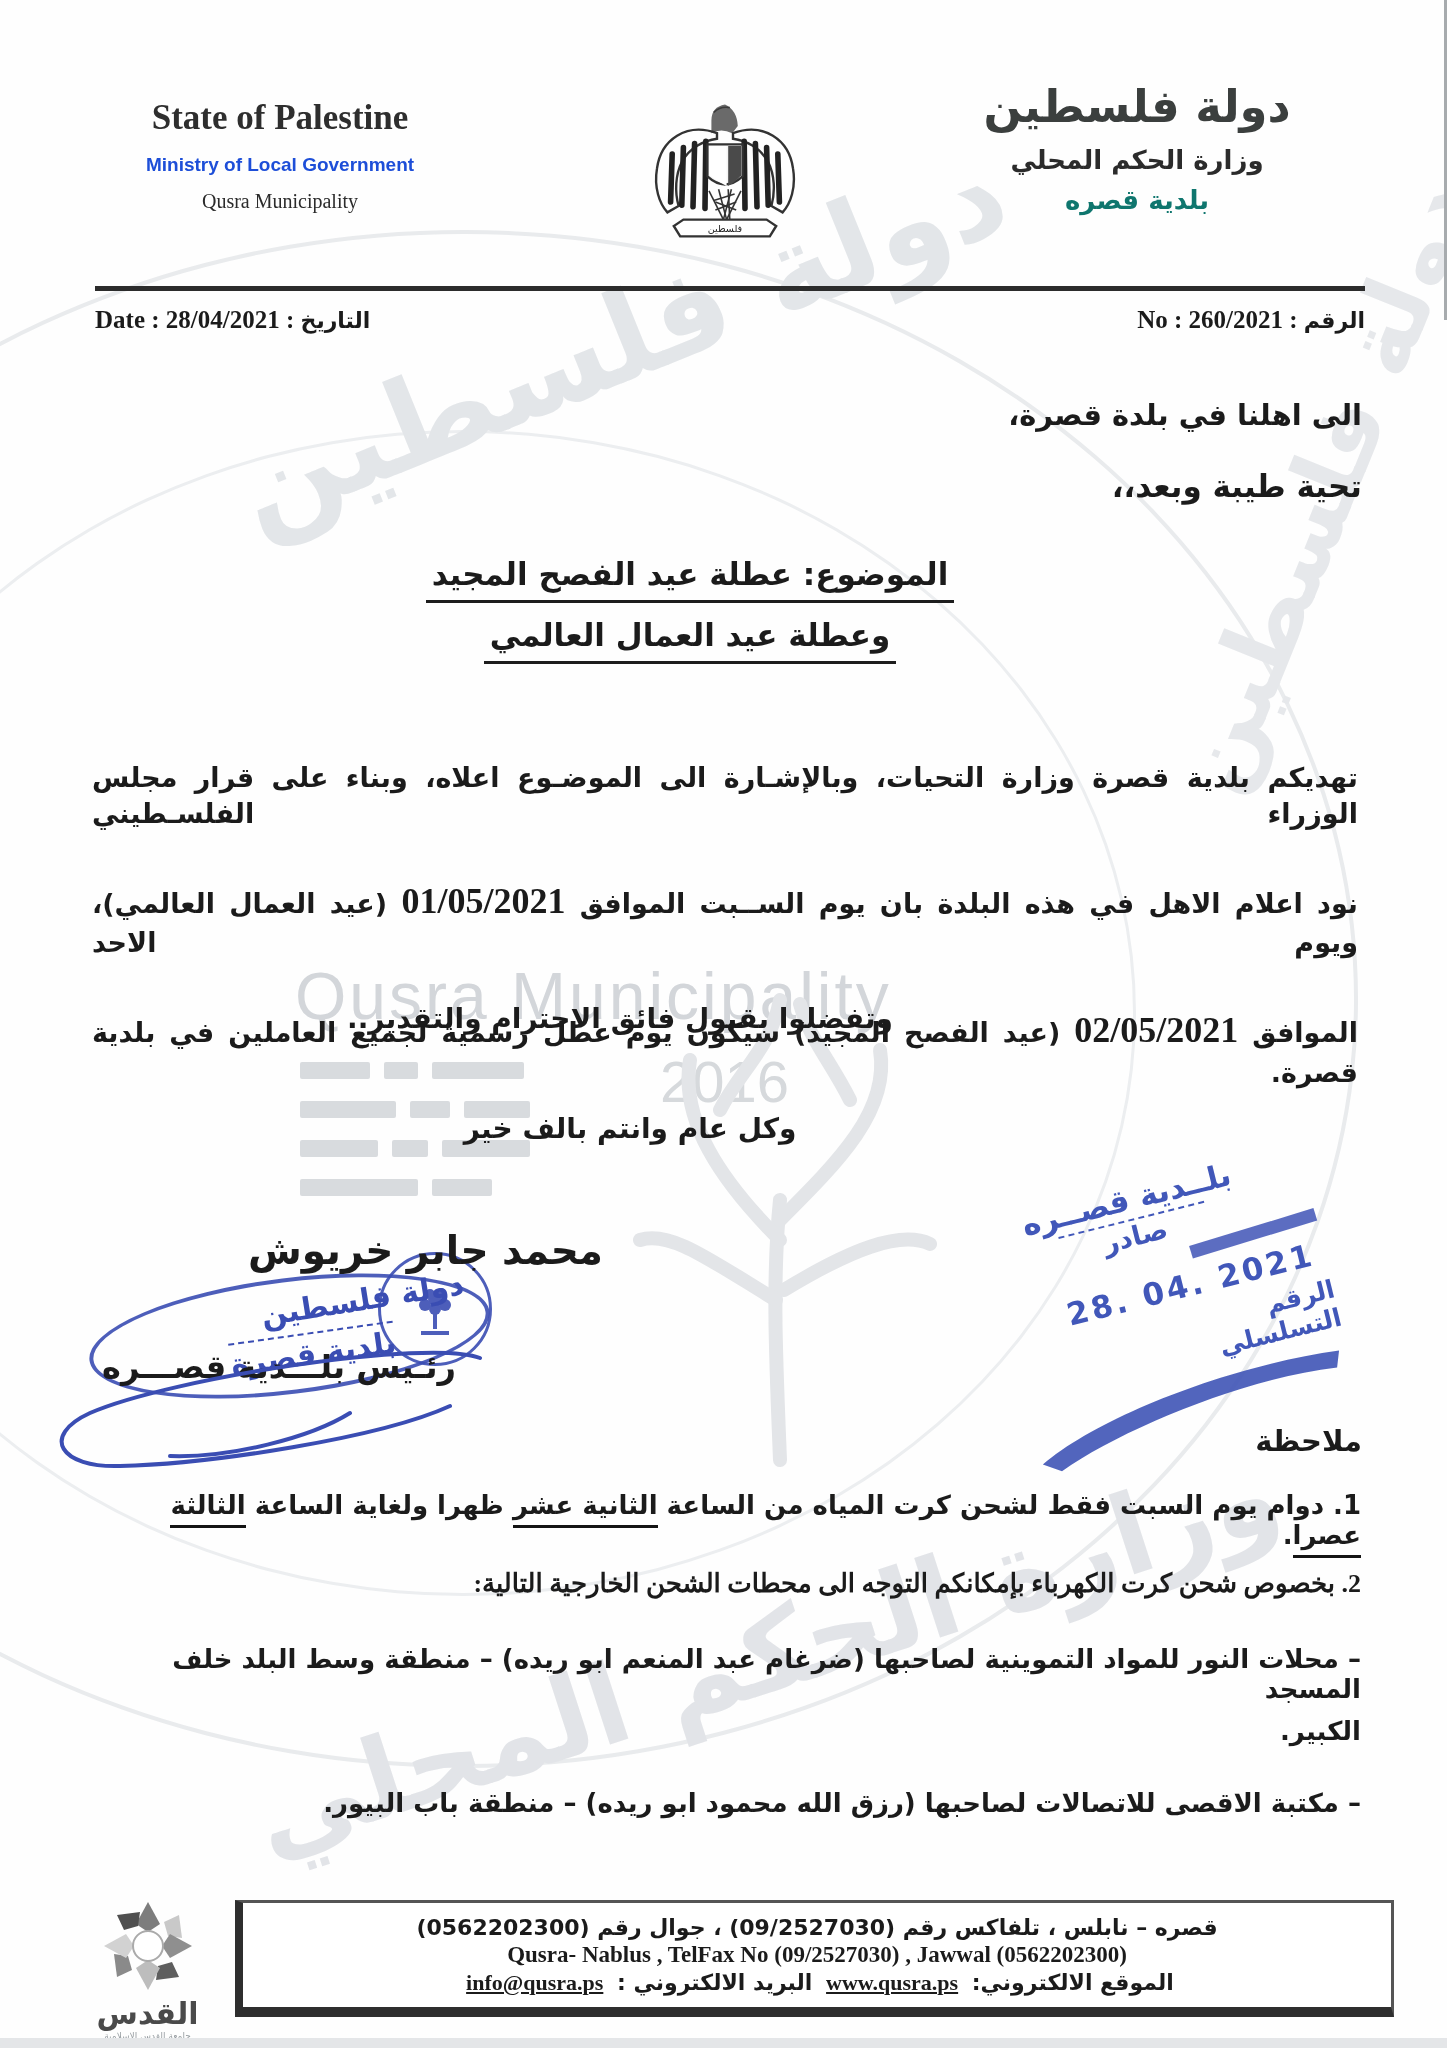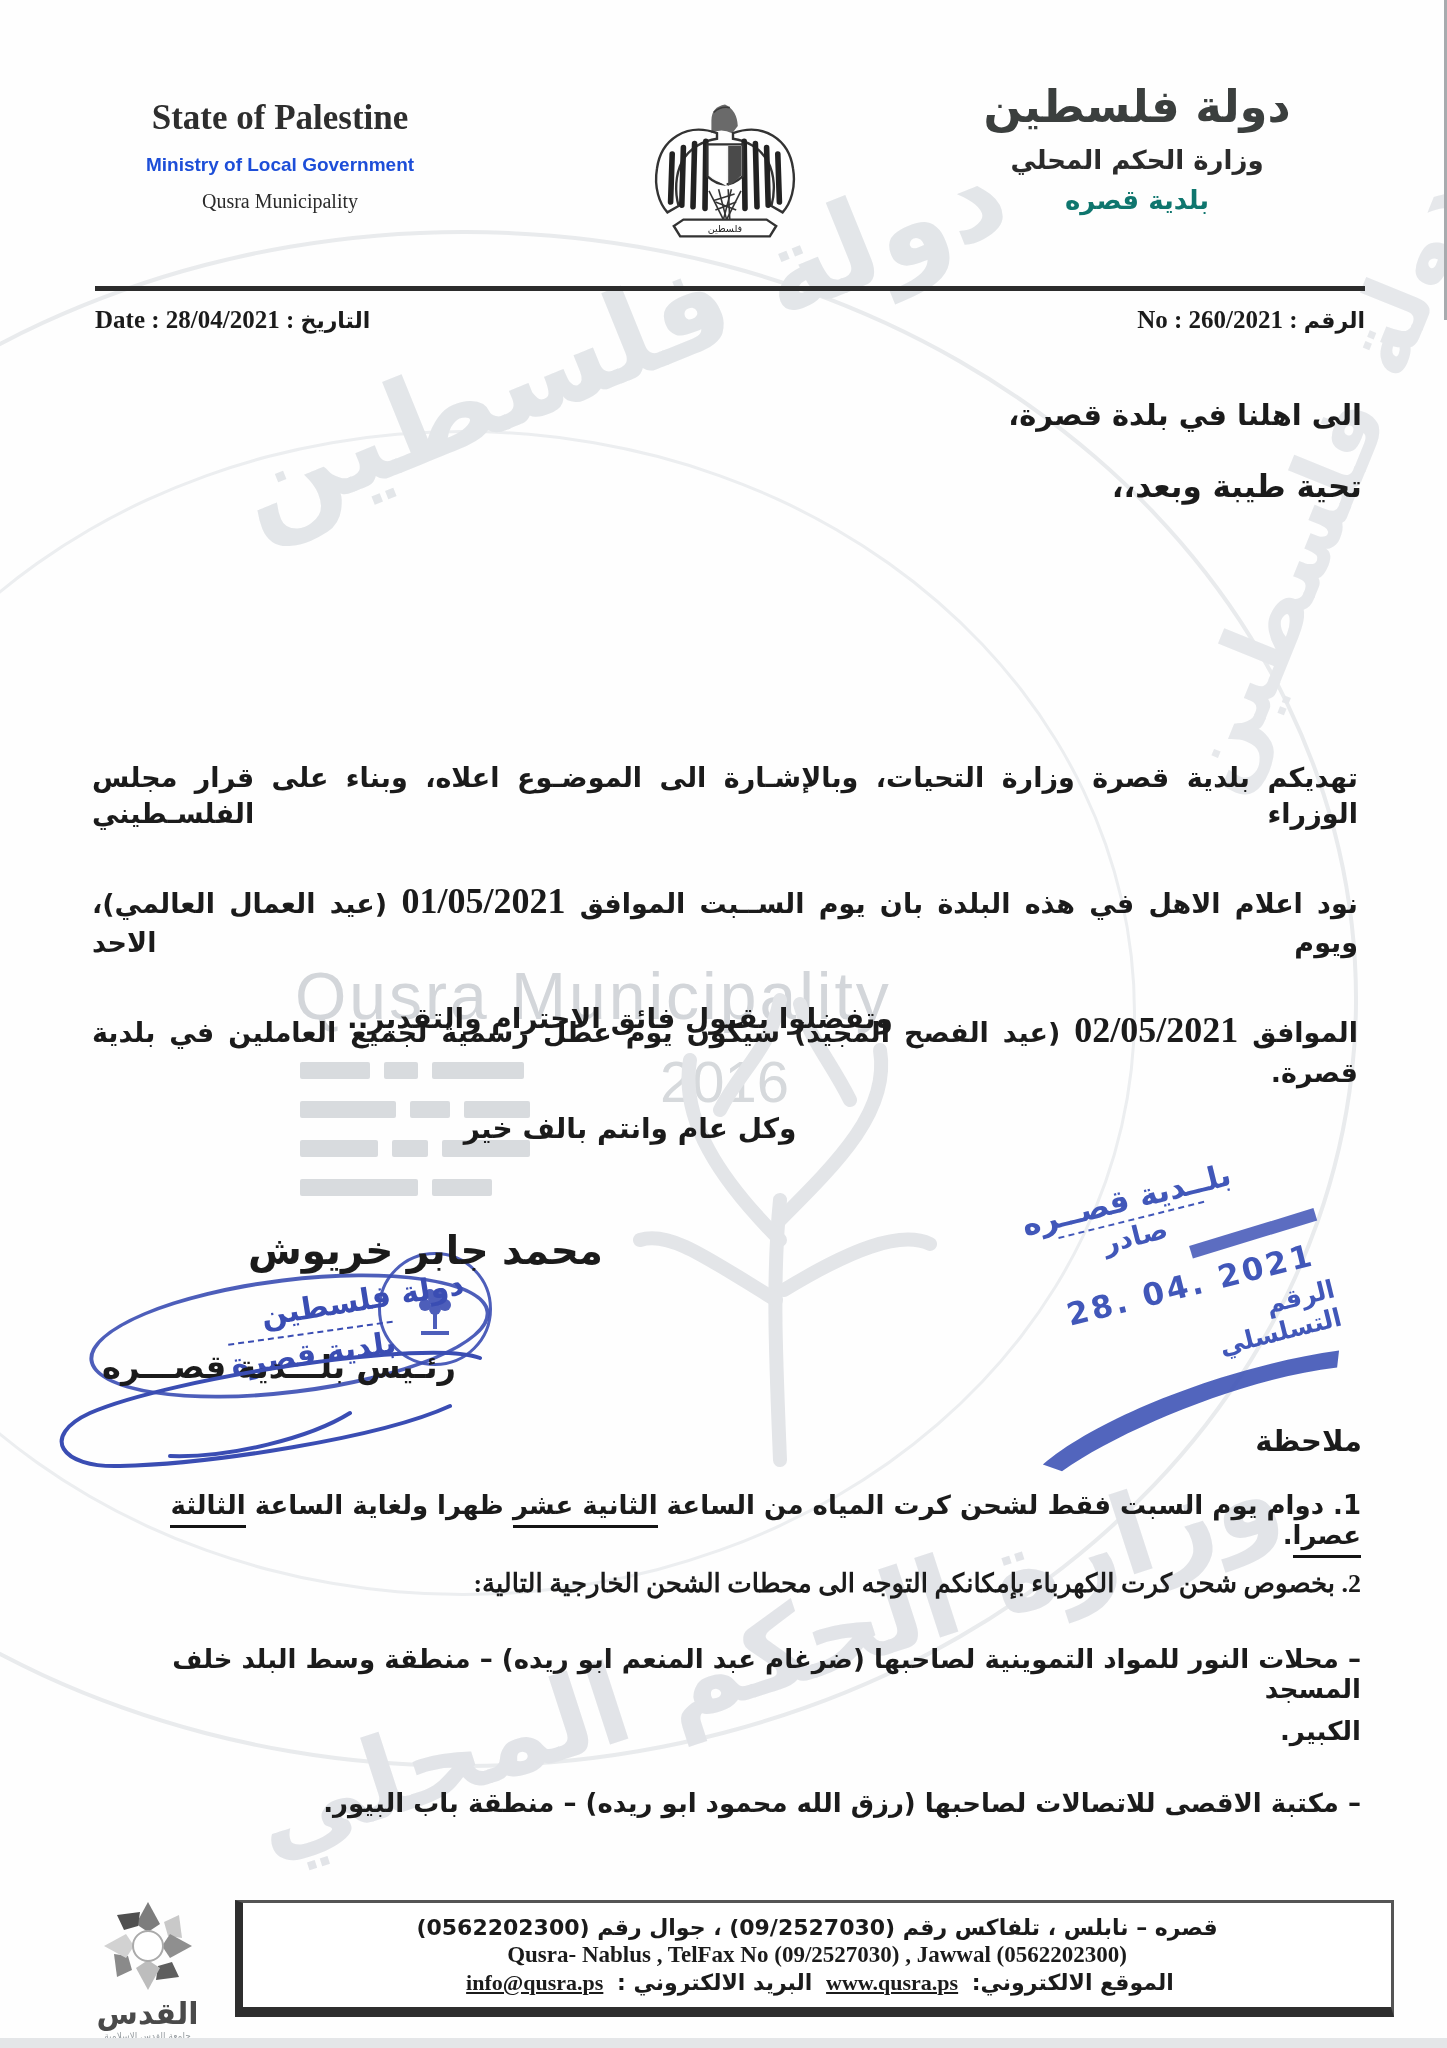--- a/index.html
+++ b/index.html
@@ -203,20 +203,24 @@
     </div>
     <div class="meta-item">
       <span>No : 260/2021 :</span>
       <span class="meta-ar bold">الرقم</span>
     </div>
   </div>
 
   <div class="abs greet1 ar">الى اهلنا في بلدة قصرة،</div>
   <div class="abs greet2 ar">تحية طيبة وبعد،،</div>
 
+  <div class="abs subject ar">
+    <div><span class="line">الموضوع: عطلة عيد الفصح المجيد</span></div>
+    <div><span class="line">وعطلة عيد العمال العالمي</span></div>
+  </div>
 
   <div class="abs bodytxt ar">
     <div class="bline">تهديكم بلدية قصرة وزارة التحيات، وبالإشـارة الى الموضـوع اعلاه، وبناء على قرار مجلس الوزراء الفلسـطيني</div>
     <div class="bline">
       <span>نود اعلام الاهل في هذه البلدة بان يوم الســبت الموافق </span><span class="dnum">01/05/2021</span><span> (عيد العمال العالمي)، ويوم الاحد</span>
     </div>
     <div class="bline last">
       <span>الموافق </span><span class="dnum">02/05/2021</span><span> (عيد الفصح المجيد) سيكون يوم عطل رسمية لجميع العاملين في بلدية قصرة.</span>
     </div>
   </div>

